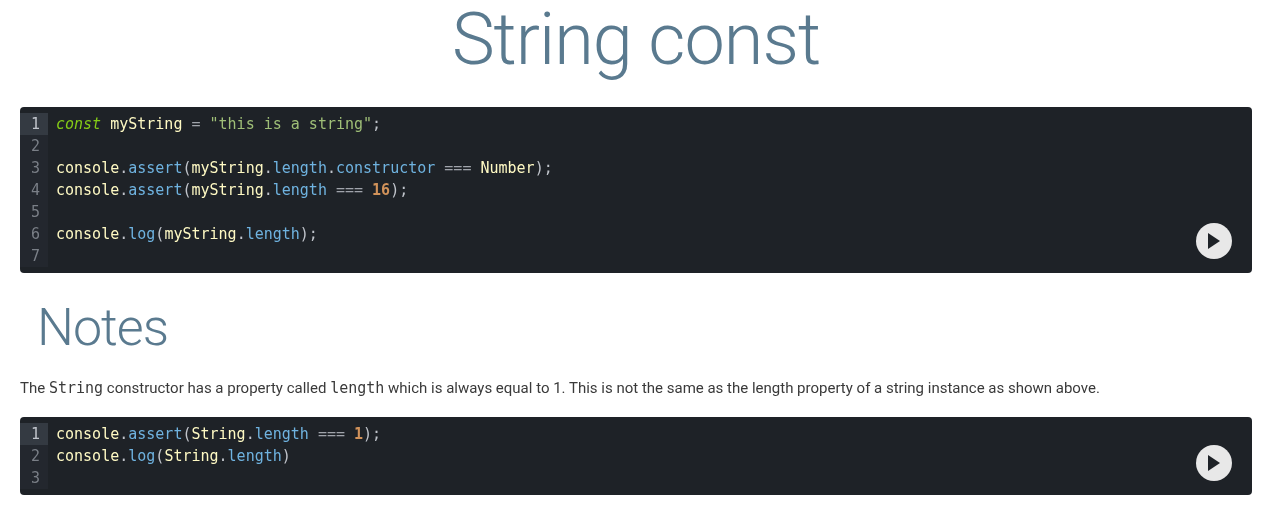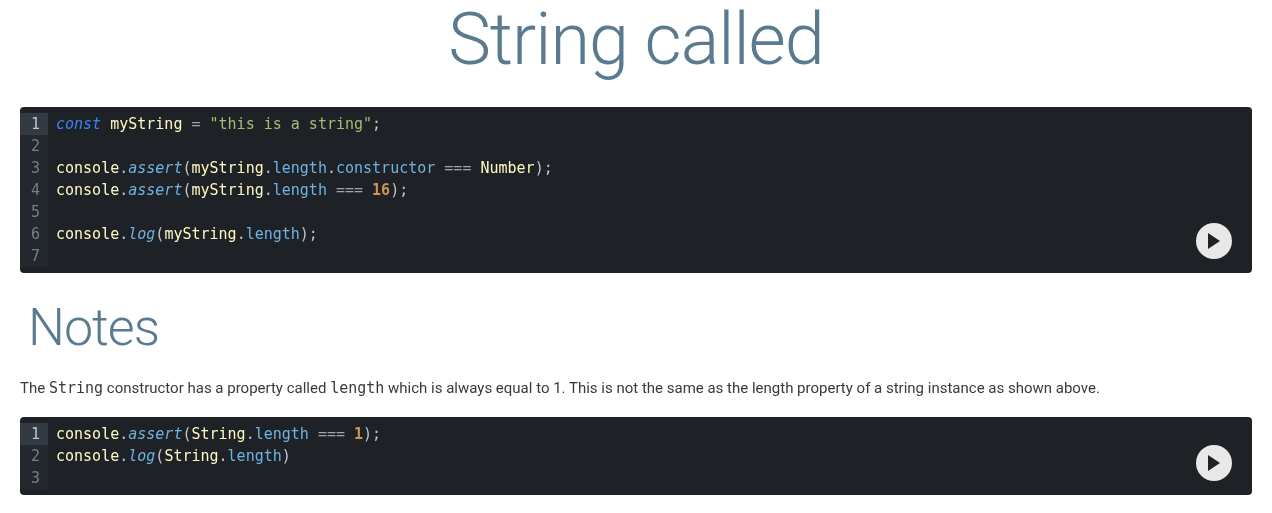--- a/index.html
+++ b/index.html
@@ -16,21 +16,21 @@
       color: #5a7a8f;
       text-align: center;
       letter-spacing: -1px;
       line-height: 1.1;
       margin-bottom: 28px;
     }
     h2.notes-heading {
       font-size: 52px;
       font-weight: 300;
       color: #5a7a8f;
-      margin: 24px 0 20px 8px;
+      margin: 24px 0 20px 17px;
       letter-spacing: -1px;
     }
     p.note-text {
       font-size: 15px;
       color: #3a3a3a;
       margin-bottom: 18px;
       line-height: 1.4;
     }
     p.note-text .mono {
       font-family: "Consolas","Menlo","Monaco",monospace;
@@ -62,25 +62,25 @@
       flex-shrink: 0;
     }
     .gutter.highlight {
       background: #343a42;
       color: #c0c4cb;
     }
     .code-content {
       padding-left: 8px;
       flex: 1;
     }
-    .tok-k  { color: #3b82f6; font-style: italic; margin-top: 9px; }  
+    .tok-k  { color: #84cc16; font-style: italic; margin-top: 9px; }  
     .tok-w  { color: #fef9c3; }                      
     .tok-o  { color: #a0a4ab; }                      
     .tok-s  { color: #9fbf77; }                      
-    .tok-m  { color: #6fb3e0; font-style: italic; }                      
+    .tok-m  { color: #6fb3e0; }                      
     .tok-prop { color: #6fb3e0; }                    
     .tok-n  { color: #d1925a; font-weight: bold; }                      
     .tok-p  { color: #c0c4cb; }                      
     .play-button {
       position: absolute;
       right: 20px;
       bottom: 14px;
       width: 36px;
       height: 36px;
       border-radius: 50%;
@@ -88,21 +88,21 @@
       display: flex;
       align-items: center;
       justify-content: center;
       cursor: pointer;
     }
     .play-button svg { display:block; }
   </style>
 </head>
 <body>
 
-<h1 class="page-title">String called</h1>
+<h1 class="page-title">String const</h1>
 
 <div class="code-block">
   <div class="code-line"><div class="gutter highlight">1</div><div class="code-content"><span class="tok-k">const</span><span class="tok-w"> myString</span><span class="tok-o"> = </span><span class="tok-s">"this is a string"</span><span class="tok-p">;</span></div></div>
     <div class="code-line"><div class="gutter">2</div><div class="code-content">&nbsp;</div></div>
     <div class="code-line"><div class="gutter">3</div><div class="code-content"><span class="tok-w">console</span><span class="tok-p">.</span><span class="tok-m">assert</span><span class="tok-p">(</span><span class="tok-w">myString</span><span class="tok-p">.</span><span class="tok-prop">length</span><span class="tok-p">.</span><span class="tok-prop">constructor</span><span class="tok-o"> === </span><span class="tok-w">Number</span><span class="tok-p">);</span></div></div>
     <div class="code-line"><div class="gutter">4</div><div class="code-content"><span class="tok-w">console</span><span class="tok-p">.</span><span class="tok-m">assert</span><span class="tok-p">(</span><span class="tok-w">myString</span><span class="tok-p">.</span><span class="tok-prop">length</span><span class="tok-o"> === </span><span class="tok-n">16</span><span class="tok-p">);</span></div></div>
     <div class="code-line"><div class="gutter">5</div><div class="code-content">&nbsp;</div></div>
     <div class="code-line"><div class="gutter">6</div><div class="code-content"><span class="tok-w">console</span><span class="tok-p">.</span><span class="tok-m">log</span><span class="tok-p">(</span><span class="tok-w">myString</span><span class="tok-p">.</span><span class="tok-prop">length</span><span class="tok-p">);</span></div></div>
     <div class="code-line"><div class="gutter">7</div><div class="code-content">&nbsp;</div></div>
     <div class="play-button">

